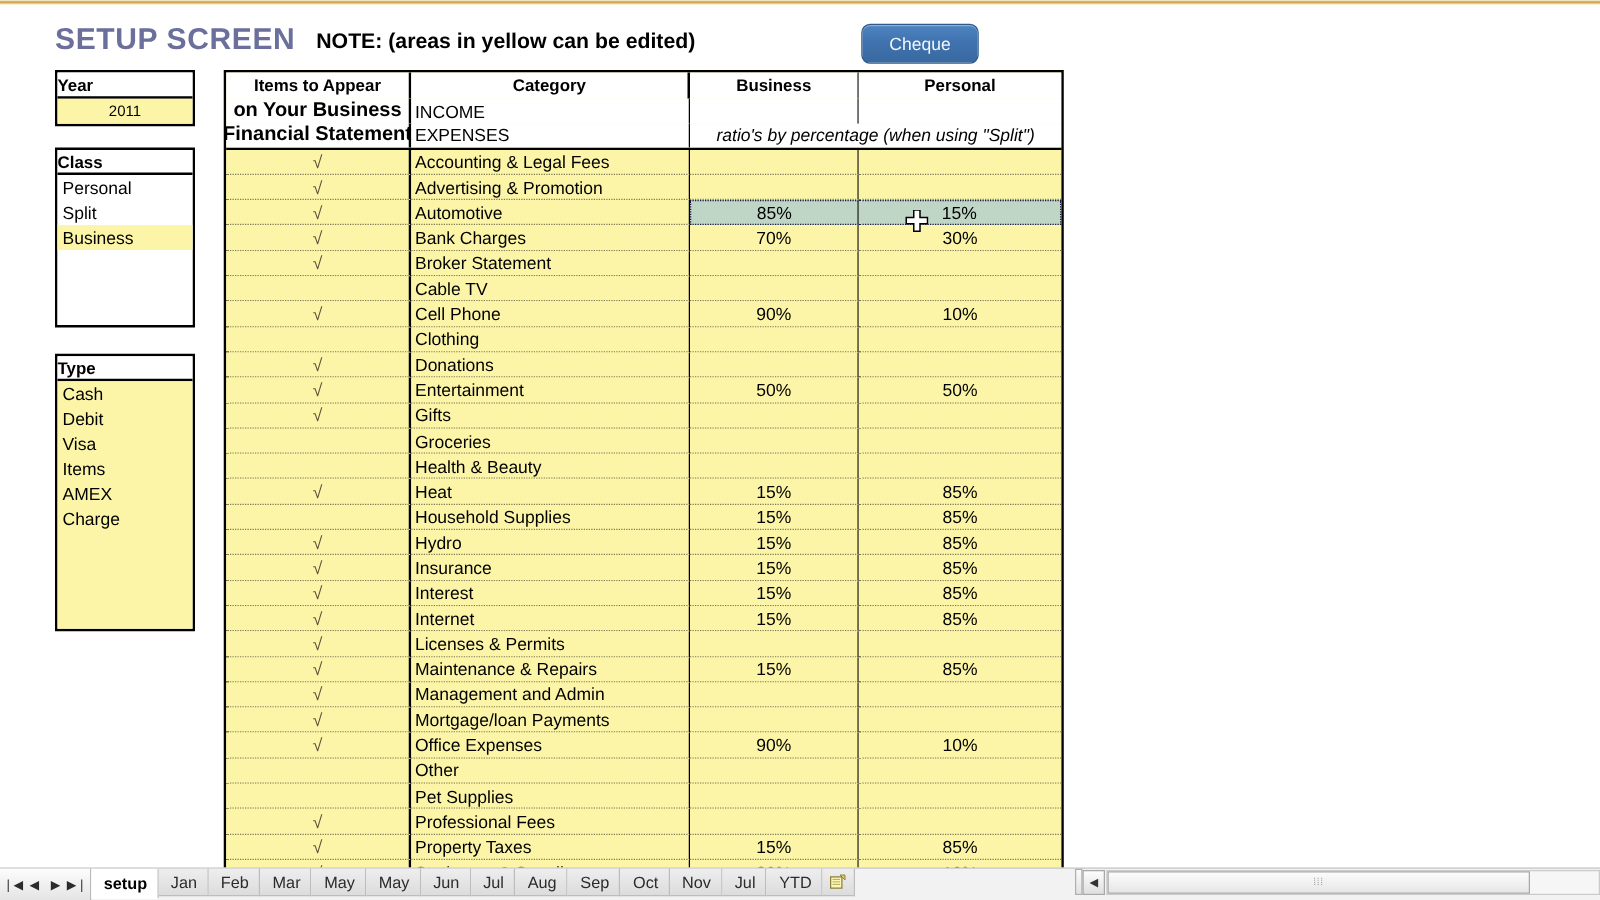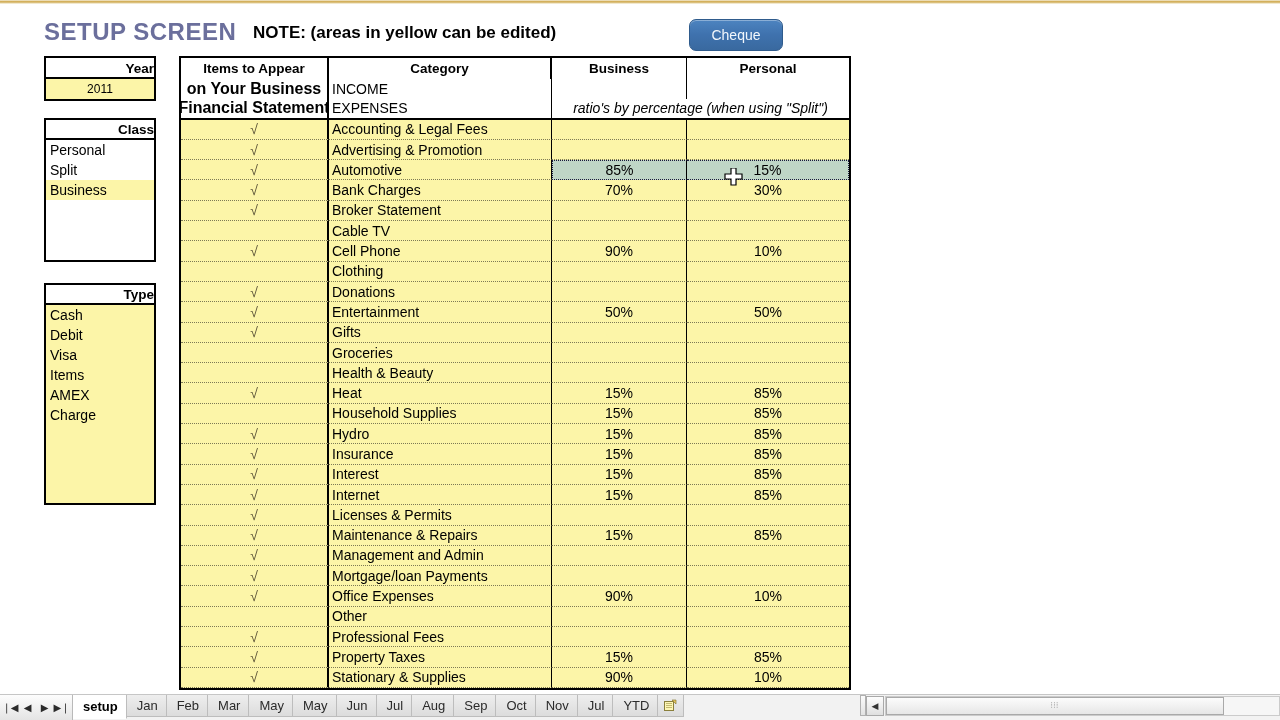--- a/index.html
+++ b/index.html
@@ -45,21 +45,21 @@
 
   
   .panel {
     position: absolute;
     border: 2px solid #000;
     background: #ffffff;
     box-sizing: border-box;
   }
   .panel .phead {
     height: 20px; line-height: 20px;
-    text-align: right; font-size: 13.5px; font-weight: bold;
+    text-align: left; font-size: 13.5px; font-weight: bold;
     border-bottom: 2px solid #000;
     box-sizing: border-box;
     background: #ffffff;
   }
   .panel .pbody { box-sizing: border-box; }
   .panel .prow {
     height: 20px; line-height: 20px;
     font-size: 14px; padding-left: 4px;
     box-sizing: border-box; white-space: nowrap;
   }
@@ -449,20 +449,26 @@
         </div>
         <div class="trow">
           <div class="c-items d-items">√</div>
           <div class="c-cat d-cat">Office Expenses</div>
           <div class="c-bus d-bus">90%</div>
           <div class="c-pers d-pers">10%</div>
         </div>
         <div class="trow">
           <div class="c-items d-items"></div>
           <div class="c-cat d-cat">Other</div>
+          <div class="c-bus d-bus"></div>
+          <div class="c-pers d-pers"></div>
+        </div>
+        <div class="trow">
+          <div class="c-items d-items"></div>
+          <div class="c-cat d-cat">Pet Supplies</div>
           <div class="c-bus d-bus"></div>
           <div class="c-pers d-pers"></div>
         </div>
         <div class="trow">
           <div class="c-items d-items">√</div>
           <div class="c-cat d-cat">Professional Fees</div>
           <div class="c-bus d-bus"></div>
           <div class="c-pers d-pers"></div>
         </div>
         <div class="trow">

